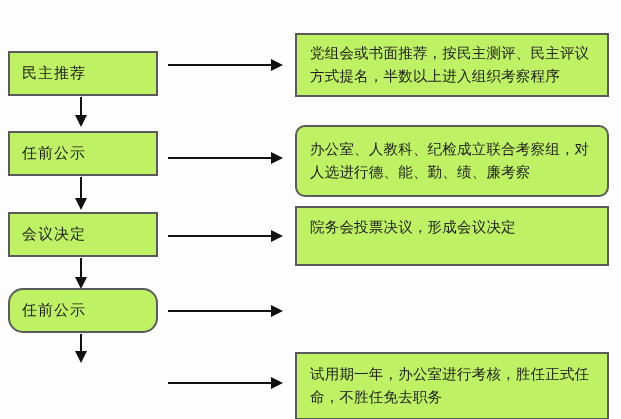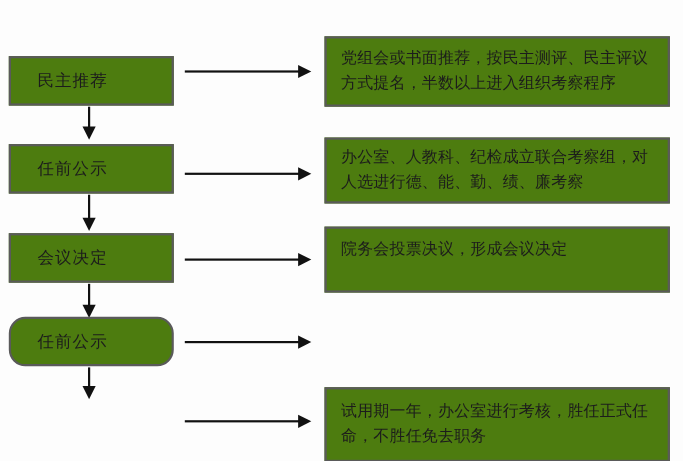--- a/index.html
+++ b/index.html
@@ -15,32 +15,32 @@
     width: 621px;
     height: 419px;
     background: #fdfdfd;
     overflow: hidden;
   }
 
   
   .node {
     position: absolute;
     box-sizing: border-box;
-    background: #4d7c0f;
+    background: #bef264;
     border: 2px solid #5a5a5a;
     display: flex;
     align-items: center;
   }
   .node-text {
     font-size: 15px;
     color: #1c1c1c;
     line-height: 1.55;
     letter-spacing: 0.5px;
     white-space: pre-line;
-    padding: 0 0 0 24px;
+    padding: 0 0 0 12px;
   }
 
   
   .stage {
     left: 8px;
     width: 150px;
     height: 45px;
   }
   .stage .node-text {
     font-size: 15px;
@@ -105,21 +105,21 @@
   <div class="node detail" style="top:33px; height:64px;">
     <span class="node-text">党组会或书面推荐，按民主测评、民主评议
 方式提名，半数以上进入组织考察程序</span>
   </div>
   <div class="v-arrow" style="left:80px; top:97px; height:21px;"></div>
 
   <div class="node stage" style="top:131px;">
     <span class="node-text">任前公示</span>
   </div>
   <div class="h-arrow" style="left:168px; top:157px; width:112px;"></div>
-  <div class="node detail" style="top:125px; height:60px;">
+  <div class="node detail" style="top:125px; height:72px;border-radius:10px;">
     <span class="node-text">办公室、人教科、纪检成立联合考察组，对
 人选进行德、能、勤、绩、廉考察</span>
   </div>
   <div class="v-arrow" style="left:80px; top:177px; height:24px;"></div>
 
   <div class="node stage" style="top:212px;">
     <span class="node-text">会议决定</span>
   </div>
   <div class="h-arrow" style="left:168px; top:235px; width:112px;"></div>
   <div class="node detail" style="top:206px; height:60px;">

